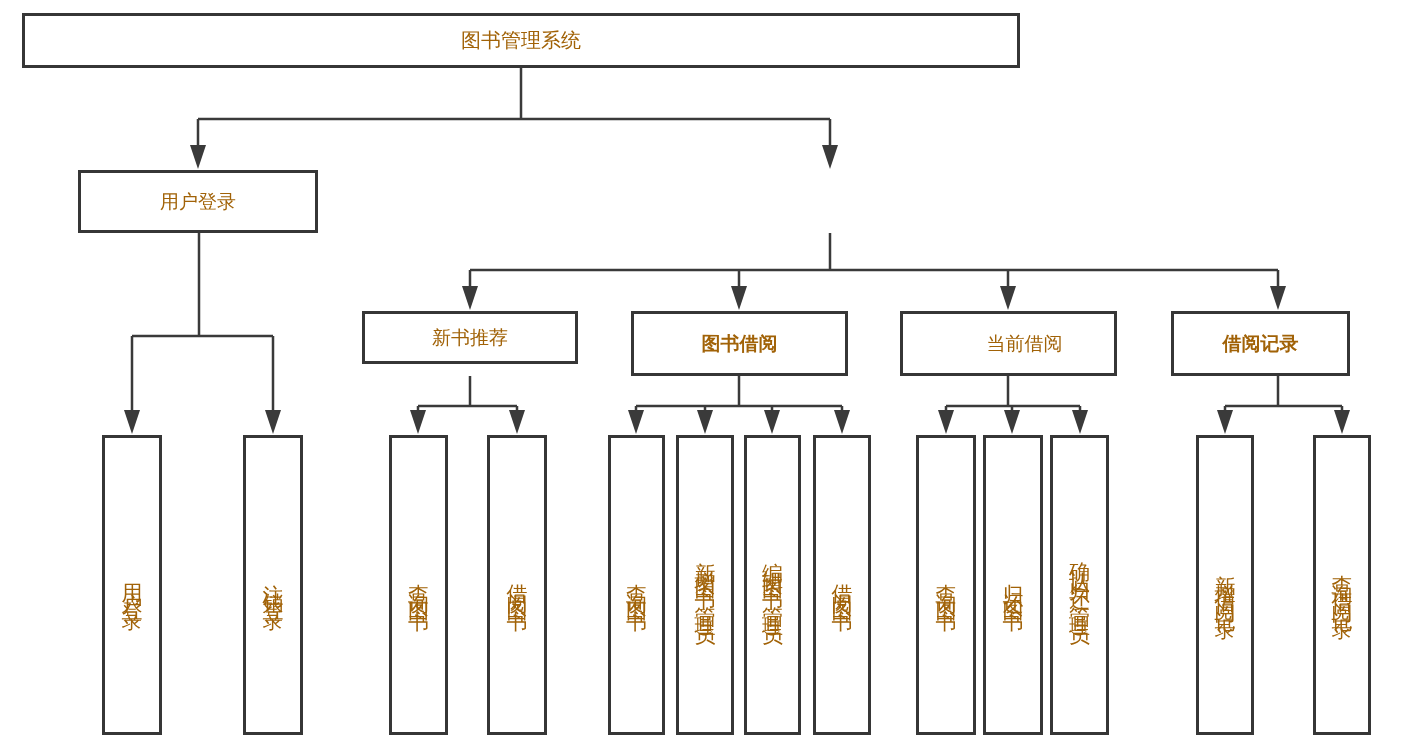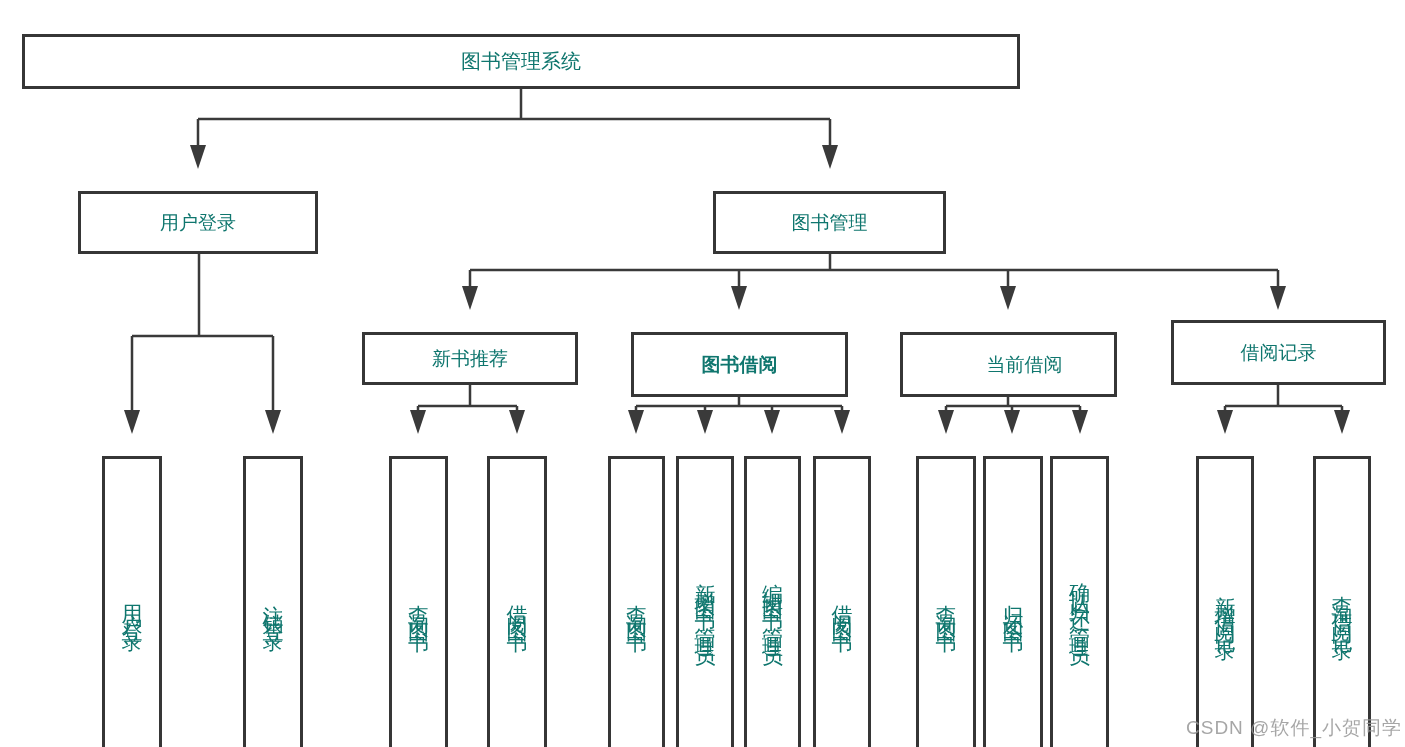--- a/index.html
+++ b/index.html
@@ -22,25 +22,24 @@
     height: 747px;
   }
   .node {
     position: absolute;
     box-sizing: border-box;
     border: 3px solid #363636;
     background: #ffffff;
     display: flex;
     align-items: center;
     justify-content: center;
-    color: #0f766e;
+    color: #a16207;
     font-size: 19px;
     text-align: center;
     white-space: nowrap;
-    margin-top: 21px;
   }
   .node.root { font-size: 20px; }
   .leaf span {
     writing-mode: vertical-rl;
     text-orientation: mixed;
     font-size: 21px;
     letter-spacing: 9px;
     line-height: 1.15;
   }
   #watermark {
@@ -111,34 +110,31 @@
     </g>
   </svg>
 
   <div class="node root" style="left:22px; top:13px; width:998px; height:55px;">
     <span>图书管理系统</span>
   </div>
 
   <div class="node" style="left:78px; top:170px; width:240px; height:63px;">
     <span>用户登录</span>
   </div>
-  <div class="node" style="left:713px; top:170px; width:233px; height:63px;">
-    <span>图书管理</span>
-  </div>
 
   <div class="node" style="left:362px; top:311px; width:216px; height:53px;">
     <span>新书推荐</span>
   </div>
   <div class="node" style="left:631px; top:311px; width:217px; height:65px;font-weight:bold;">
     <span>图书借阅</span>
   </div>
   <div class="node" style="left:900px; top:311px; width:217px; height:65px;padding-left:32px;">
     <span>当前借阅</span>
   </div>
-  <div class="node" style="left:1171px; top:299px; width:215px; height:65px;">
+  <div class="node" style="left:1171px; top:311px; width:179px; height:65px;font-weight:bold;">
     <span>借阅记录</span>
   </div>
 
   <div class="node leaf" style="left:102px; top:435px; width:60px; height:300px;">
     <span>用户登录</span>
   </div>
   <div class="node leaf" style="left:243px; top:435px; width:60px; height:300px;">
     <span>注销登录</span>
   </div>
 
@@ -172,15 +168,14 @@
     <span>确认归还（管理员）</span>
   </div>
 
   <div class="node leaf" style="left:1196px; top:435px; width:58px; height:300px;">
     <span>新增借阅记录</span>
   </div>
   <div class="node leaf" style="left:1313px; top:435px; width:58px; height:300px;">
     <span>查询借阅记录</span>
   </div>
 
-  <div id="watermark">CSDN @软件_小贺同学</div>
 
 </div>
 
 </body></html>

